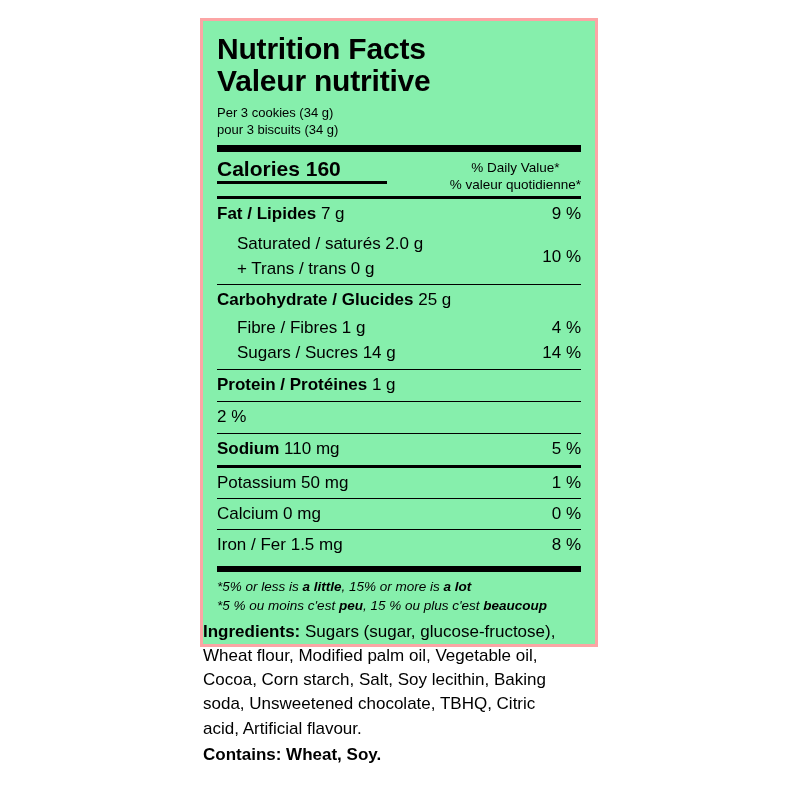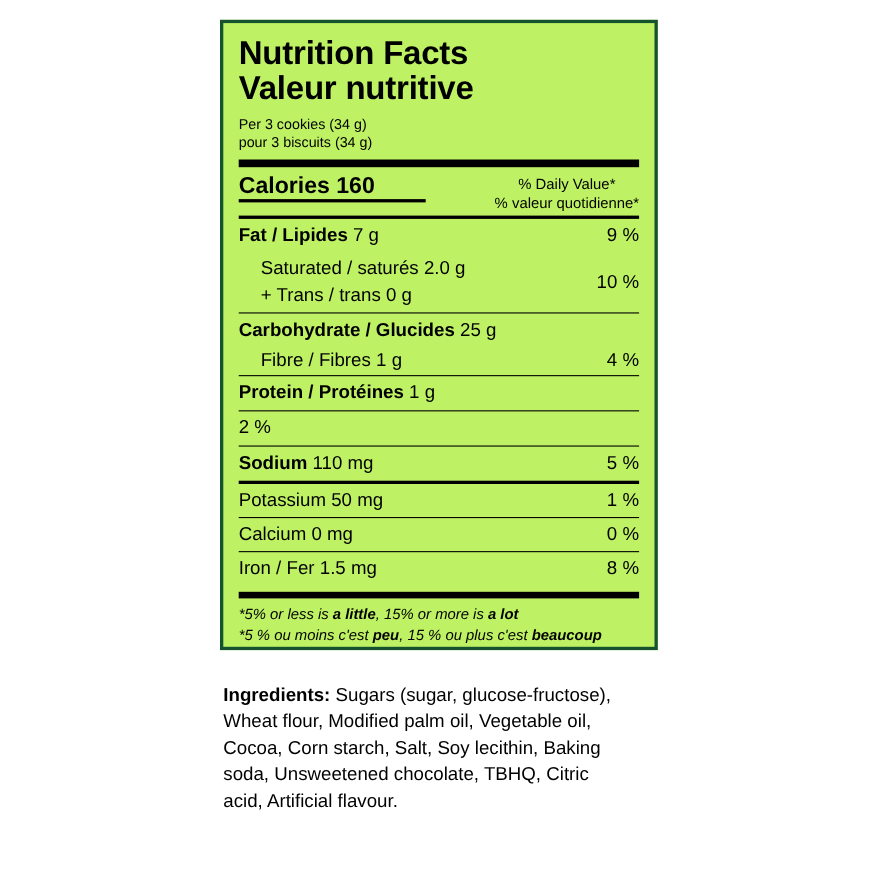--- a/index.html
+++ b/index.html
@@ -13,24 +13,24 @@
     font-family: "Liberation Sans", sans-serif;
     color: #000000;
     position: relative;
     overflow: hidden;
   }
   .panel {
     position: absolute;
     left: 200px;
     top: 18px;
     width: 398px;
-    border: 3px solid #14532d;
+    border: 3px solid #fca5a5;
     box-sizing: border-box;
-    padding: 12px 14px 0 14px;
-    background: #bef264;
+    padding: 12px 14px 28px 14px;
+    background: #86efac;
   }
   .title-en {
     font-size: 30px;
     font-weight: bold;
     line-height: 1.08;
     letter-spacing: -0.2px;
   }
   .title-fr {
     font-size: 30px;
     font-weight: bold;
@@ -191,20 +191,24 @@
   <div class="nrow">
     <div class="left"><span class="bold">Carbohydrate / Glucides</span><span> 25 g</span></div>
     <div class="right"></div>
   </div>
 
   <div class="nrow" style="padding:1px 0">
     <div class="left indent">Fibre / Fibres 1 g</div>
     <div class="right">4 %</div>
   </div>
 
+  <div class="nrow" style="padding:1px 0 4px 0">
+    <div class="left indent">Sugars / Sucres 14 g</div>
+    <div class="right">14 %</div>
+  </div>
 
   <div class="rule-thin"></div>
 
   <div class="nrow">
     <div class="left"><span class="bold">Protein / Protéines</span><span> 1 g</span></div>
     <div class="right"></div>
   </div>
 
   <div class="rule-thin"></div>
 
@@ -244,13 +248,14 @@
 
   <div class="footnotes">
     <div><span>*5% or less is </span><span class="bold">a little</span><span>, 15% or more is </span><span class="bold">a lot</span></div>
     <div><span>*5 % ou moins c'est </span><span class="bold">peu</span><span>, 15 % ou plus c'est </span><span class="bold">beaucoup</span></div>
   </div>
 
 </div>
 
 <div class="ingredients">
   <div><span class="lead">Ingredients:</span><span> Sugars (sugar, glucose-fructose), Wheat flour, Modified palm oil, Vegetable oil, Cocoa, Corn starch, Salt, Soy lecithin, Baking soda, Unsweetened chocolate, TBHQ, Citric acid, Artificial flavour.</span></div>
+  <div class="contains">Contains: Wheat, Soy.</div>
 </div>
 
 </body></html>

